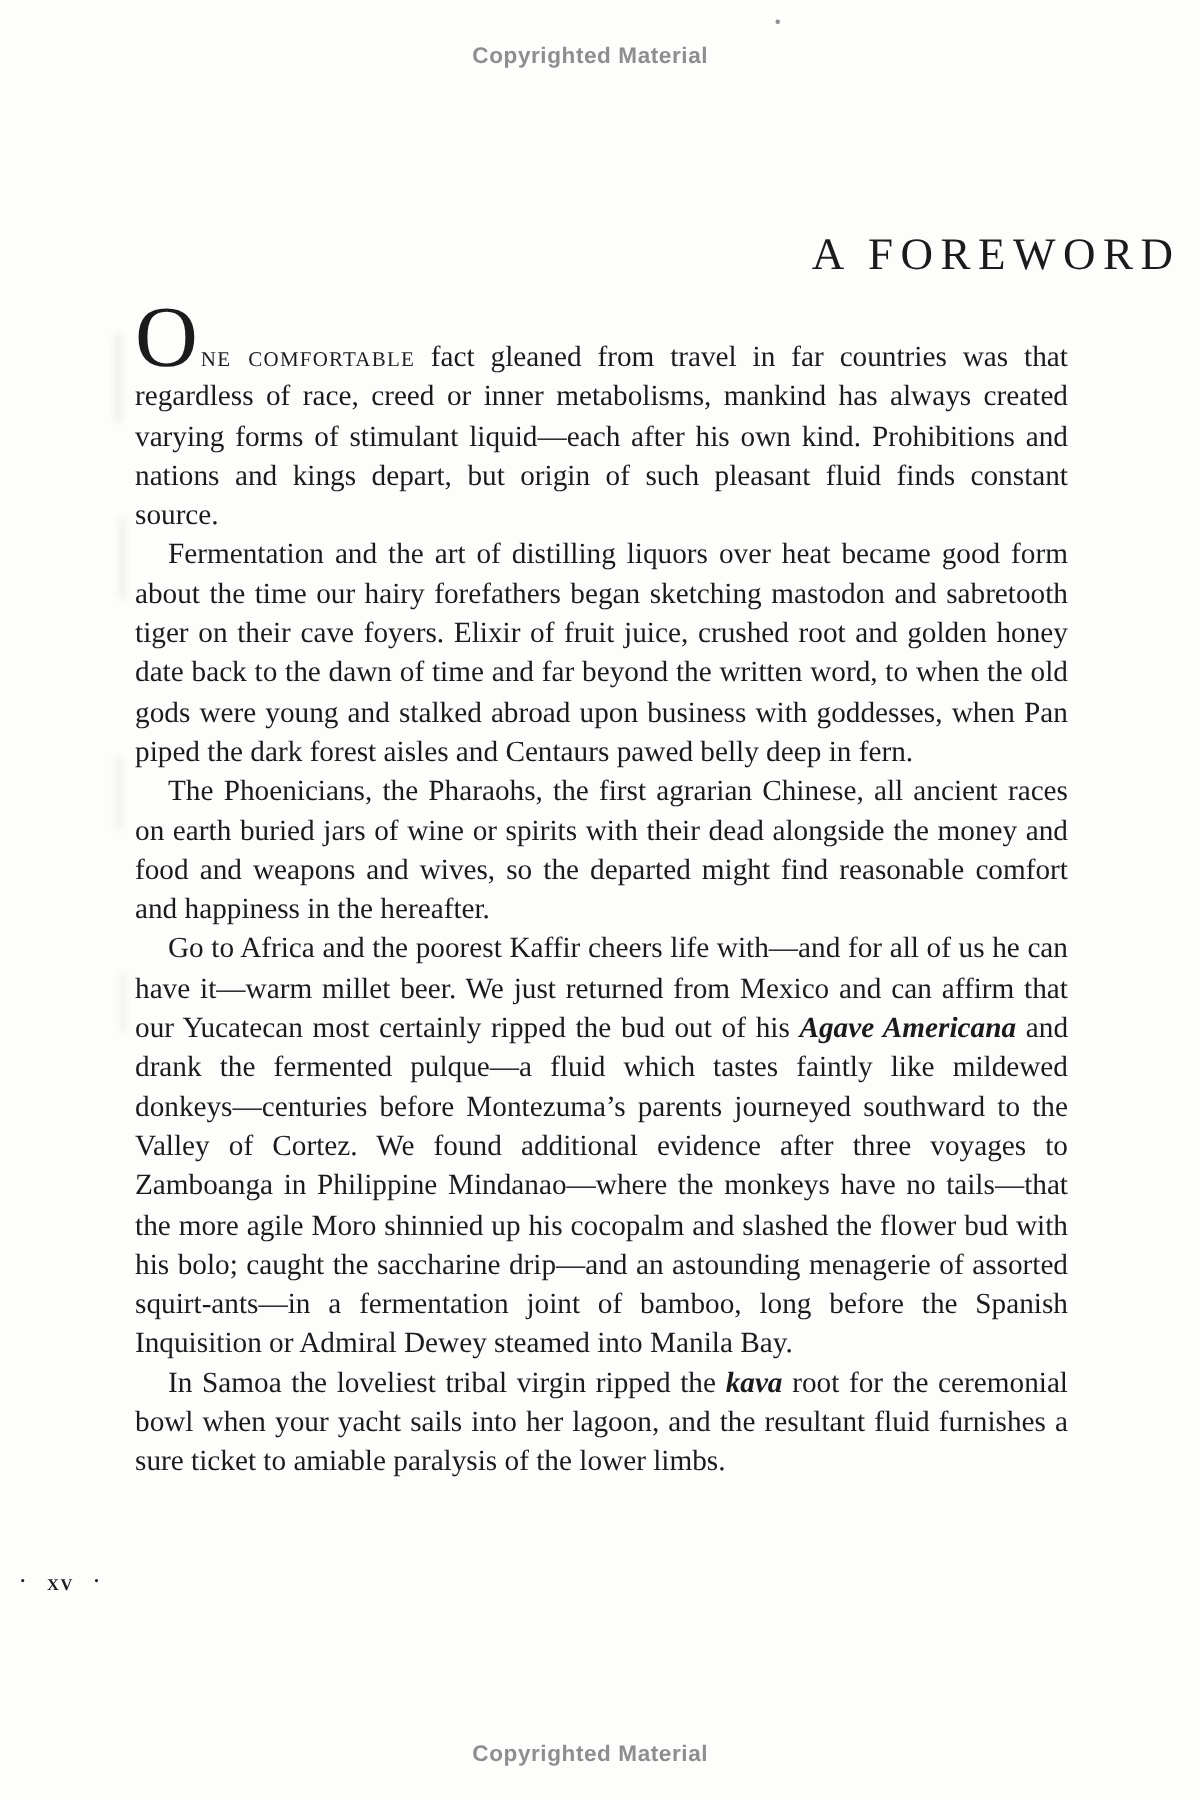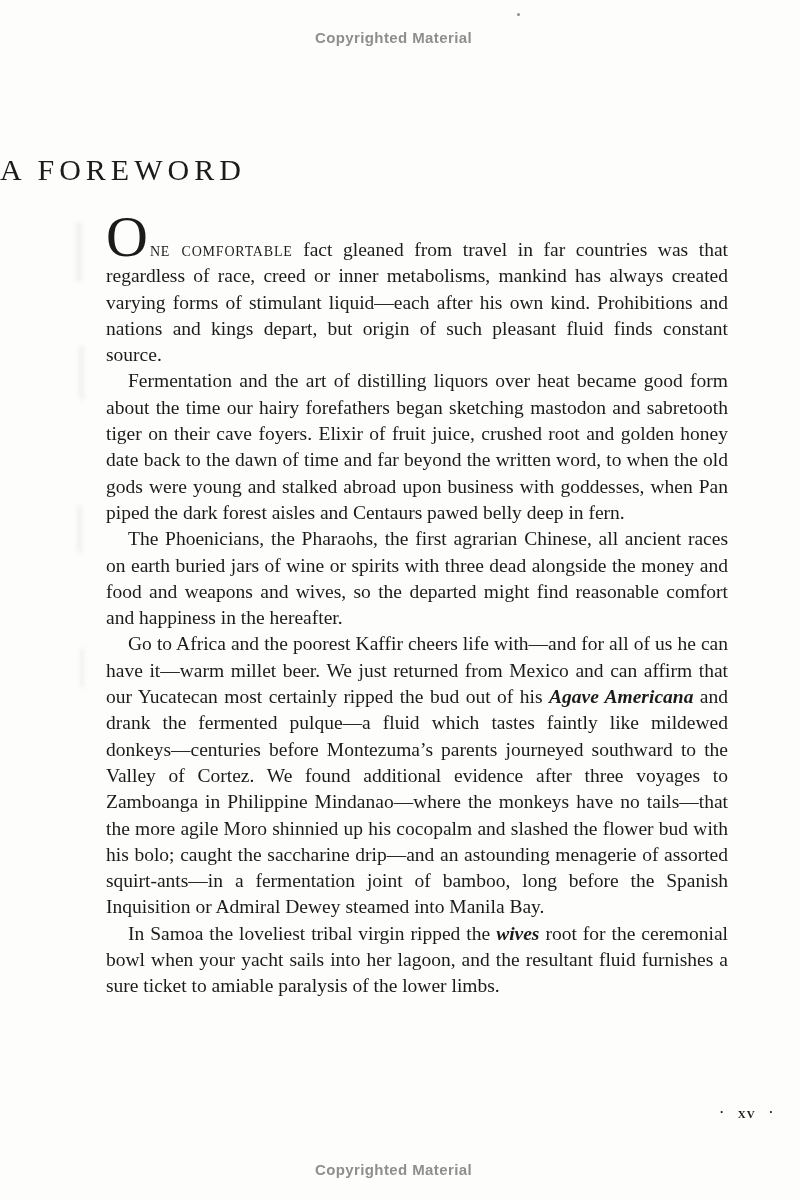--- a/index.html
+++ b/index.html
@@ -23,52 +23,51 @@
     font-weight:bold;
     font-size:15px;
     letter-spacing:0.4px;
     color:var(--watermark);
   }
   .watermark.top{top:29px;}
   .watermark.bottom{top:1161px;}
   .title{
     position:absolute;top:150px;left:0;right:0;
     margin:0;
-    text-align:left;
+    text-align:right;
     font-size:30px;
     line-height:40px;
     font-weight:normal;
     letter-spacing:5px;
     color:var(--text);
   }
   .body-text{
     position:absolute;
-    left:90px;top:224px;
+    left:90px;top:212px;
     width:622px;
     font-size:19.5px;
     line-height:26.3px;
     text-align:justify;
-    margin-left:16px;
   }
   .body-text p{margin:0;padding:0;}
   .body-text p.indent{text-indent:22px;}
   .run-dropcap{
     font-size:58px;
     line-height:26.3px;
     letter-spacing:1px;
     padding-right:1px;
   }
   .run-smallcaps{
     font-variant:small-caps;
     letter-spacing:0.8px;
   }
   .run-italic{font-style:italic;font-weight:bold;}
   .page-number{
-    position:absolute;top:1104px;left:0;right:0;
-    text-align:right;
+    position:absolute;top:1046px;left:0;right:0;
+    text-align:left;
     font-size:16px;
     font-weight:bold;
     font-variant:small-caps;
     letter-spacing:1px;
   }
   .page-number .dot{
     font-size:13px;
     font-weight:bold;
     vertical-align:2px;
     margin:0 13px;
@@ -103,23 +102,23 @@
   <div class="smudge s1"></div>
   <div class="smudge s2"></div>
   <div class="smudge s3"></div>
   <div class="smudge s4"></div>
 
   <h1 class="title">A FOREWORD</h1>
 
   <div class="body-text">
       <p><span class="run-dropcap">O</span><span class="run-smallcaps">ne comfortable</span><span class="run-normal"> fact gleaned from travel in far countries was that regardless of race, creed or inner metabolisms, mankind has always created varying forms of stimulant liquid—each after his own kind. Prohibitions and nations and kings depart, but origin of such pleasant fluid finds constant source.</span></p>
       <p class="indent"><span class="run-normal">Fermentation and the art of distilling liquors over heat became good form about the time our hairy forefathers began sketching mastodon and sabretooth tiger on their cave foyers. Elixir of fruit juice, crushed root and golden honey date back to the dawn of time and far beyond the written word, to when the old gods were young and stalked abroad upon business with goddesses, when Pan piped the dark forest aisles and Centaurs pawed belly deep in fern.</span></p>
-      <p class="indent"><span class="run-normal">The Phoenicians, the Pharaohs, the first agrarian Chinese, all ancient races on earth buried jars of wine or spirits with three dead alongside the money and food and weapons and wives, so the departed might find reasonable comfort and happiness in the hereafter.</span></p>
+      <p class="indent"><span class="run-normal">The Phoenicians, the Pharaohs, the first agrarian Chinese, all ancient races on earth buried jars of wine or spirits with their dead alongside the money and food and weapons and wives, so the departed might find reasonable comfort and happiness in the hereafter.</span></p>
       <p class="indent"><span class="run-normal">Go to Africa and the poorest Kaffir cheers life with—and for all of us he can have it—warm millet beer. We just returned from Mexico and can affirm that our Yucatecan most certainly ripped the bud out of his </span><span class="run-italic">Agave Americana</span><span class="run-normal"> and drank the fermented pulque—a fluid which tastes faintly like mildewed donkeys—centuries before Montezuma’s parents journeyed southward to the Valley of Cortez. We found additional evidence after three voyages to Zamboanga in Philippine Mindanao—where the monkeys have no tails—that the more agile Moro shinnied up his cocopalm and slashed the flower bud with his bolo; caught the saccharine drip—and an astounding menagerie of assorted squirt-ants—in a fermentation joint of bamboo, long before the Spanish Inquisition or Admiral Dewey steamed into Manila Bay.</span></p>
-      <p class="indent"><span class="run-normal">In Samoa the loveliest tribal virgin ripped the </span><span class="run-italic">wives</span><span class="run-normal"> root for the ceremonial bowl when your yacht sails into her lagoon, and the resultant fluid furnishes a sure ticket to amiable paralysis of the lower limbs.</span></p>
+      <p class="indent"><span class="run-normal">In Samoa the loveliest tribal virgin ripped the </span><span class="run-italic">kava</span><span class="run-normal"> root for the ceremonial bowl when your yacht sails into her lagoon, and the resultant fluid furnishes a sure ticket to amiable paralysis of the lower limbs.</span></p>
     </div>
 
   <div class="page-number">
     <span class="dot">·</span><span>xv</span><span class="dot">·</span>
   </div>
 
   <div class="watermark bottom">Copyrighted Material</div>
 
 </div>
 

